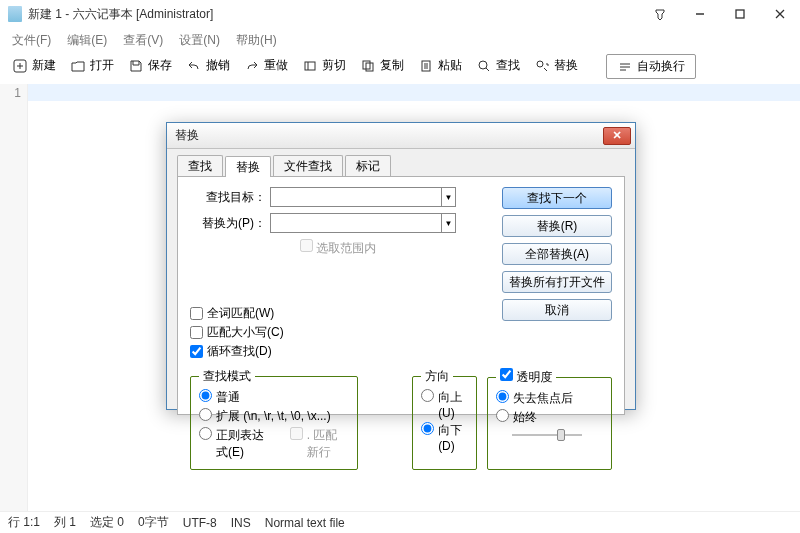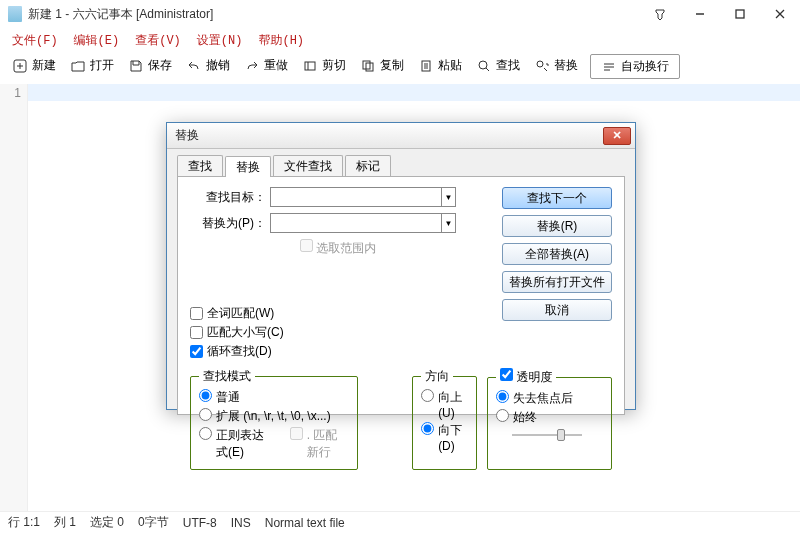--- a/index.html
+++ b/index.html
@@ -7,27 +7,27 @@
 
 
 .titlebar { height: 28px; display: flex; align-items: center; padding: 0 8px; }
 .titlebar .doc-icon { width: 14px; height: 16px; background: linear-gradient(#b0d8f0,#7fc0e0); margin-right: 6px; border-radius: 1px; }
 .titlebar .title { flex: 1; color: #333; }
 .titlebar .win-controls { display: flex; gap: 16px; align-items: center; }
 .win-btn { width: 24px; height: 24px; display: flex; align-items: center; justify-content: center; color: #333; cursor: pointer; }
 
 
 .menubar { height: 24px; display: flex; align-items: center; padding: 0 4px; }
-.menubar span { padding: 2px 8px; cursor: pointer; color: #b91c1c; font-family: Liberation Mono, monospace; }
+.menubar span { padding: 2px 8px; cursor: pointer; color: #737373; }
 
 
 .toolbar { height: 32px; display: flex; align-items: flex-start; padding: 2px 6px; gap: 2px; border-bottom: 0; }
 .tb-item { display: flex; align-items: center; padding: 3px 6px; cursor: pointer; border-radius: 2px; gap: 4px; }
 .tb-item .ic { width: 16px; height: 16px; display: flex; align-items: center; justify-content: center; color: #333; }
-.tb-auto { border: 1px solid #999; padding: 3px 10px; margin-left: 4px; }
+.tb-auto { border: 1px solid #999; padding: 3px 10px; margin-left: 20px; }
 
 
 .editor-wrap { display: flex; height: calc(533px - 28px - 24px - 32px - 22px); }
 .gutter { width: 28px; background: #f7f7f7; text-align: right; padding: 2px 6px 0 0; color: #888; border-right: 1px solid #eee; }
 .text-area { flex: 1; background: #fff; position: relative; }
 .current-line { position: absolute; left: 0; right: 0; top: 0; height: 17px; background: #e9f3ff; }
 
 
 .statusbar { height: 22px; display: flex; align-items: center; padding: 0 8px; gap: 14px; border-top: 1px solid #eee; color: #333; }
 

